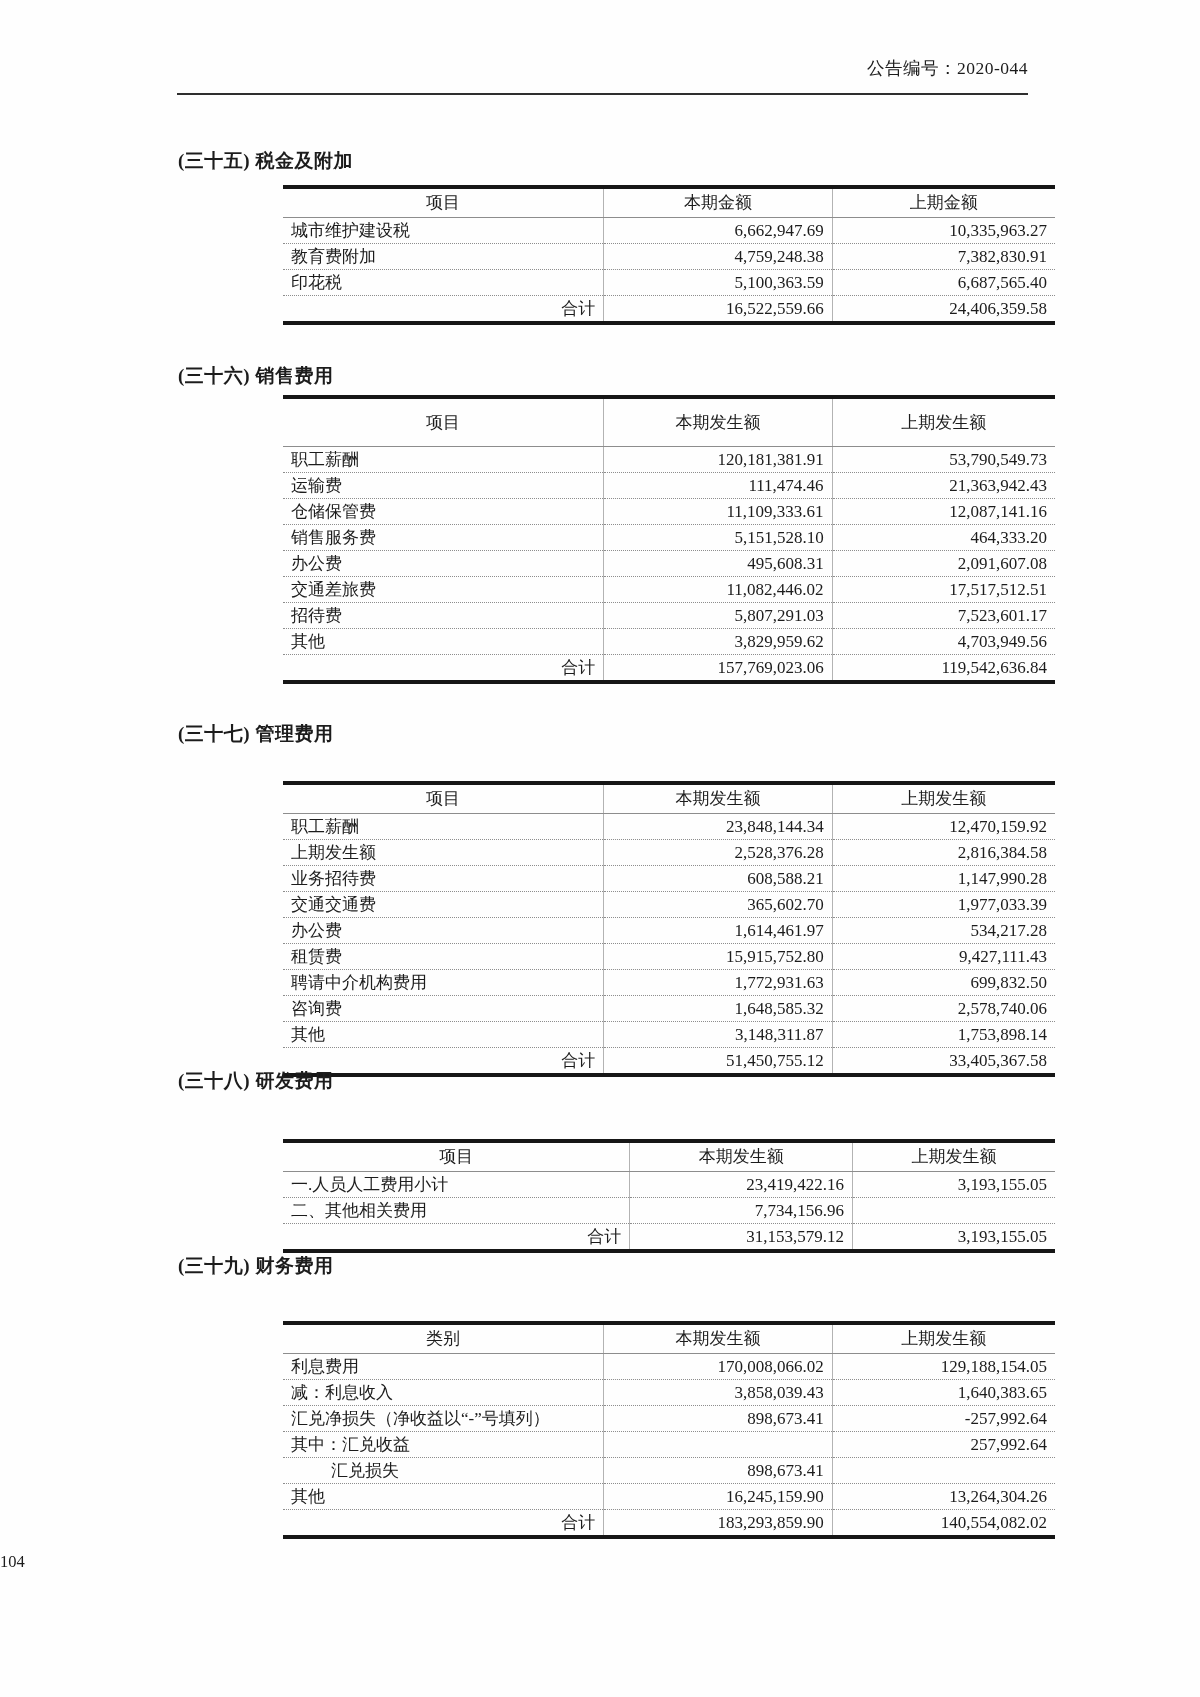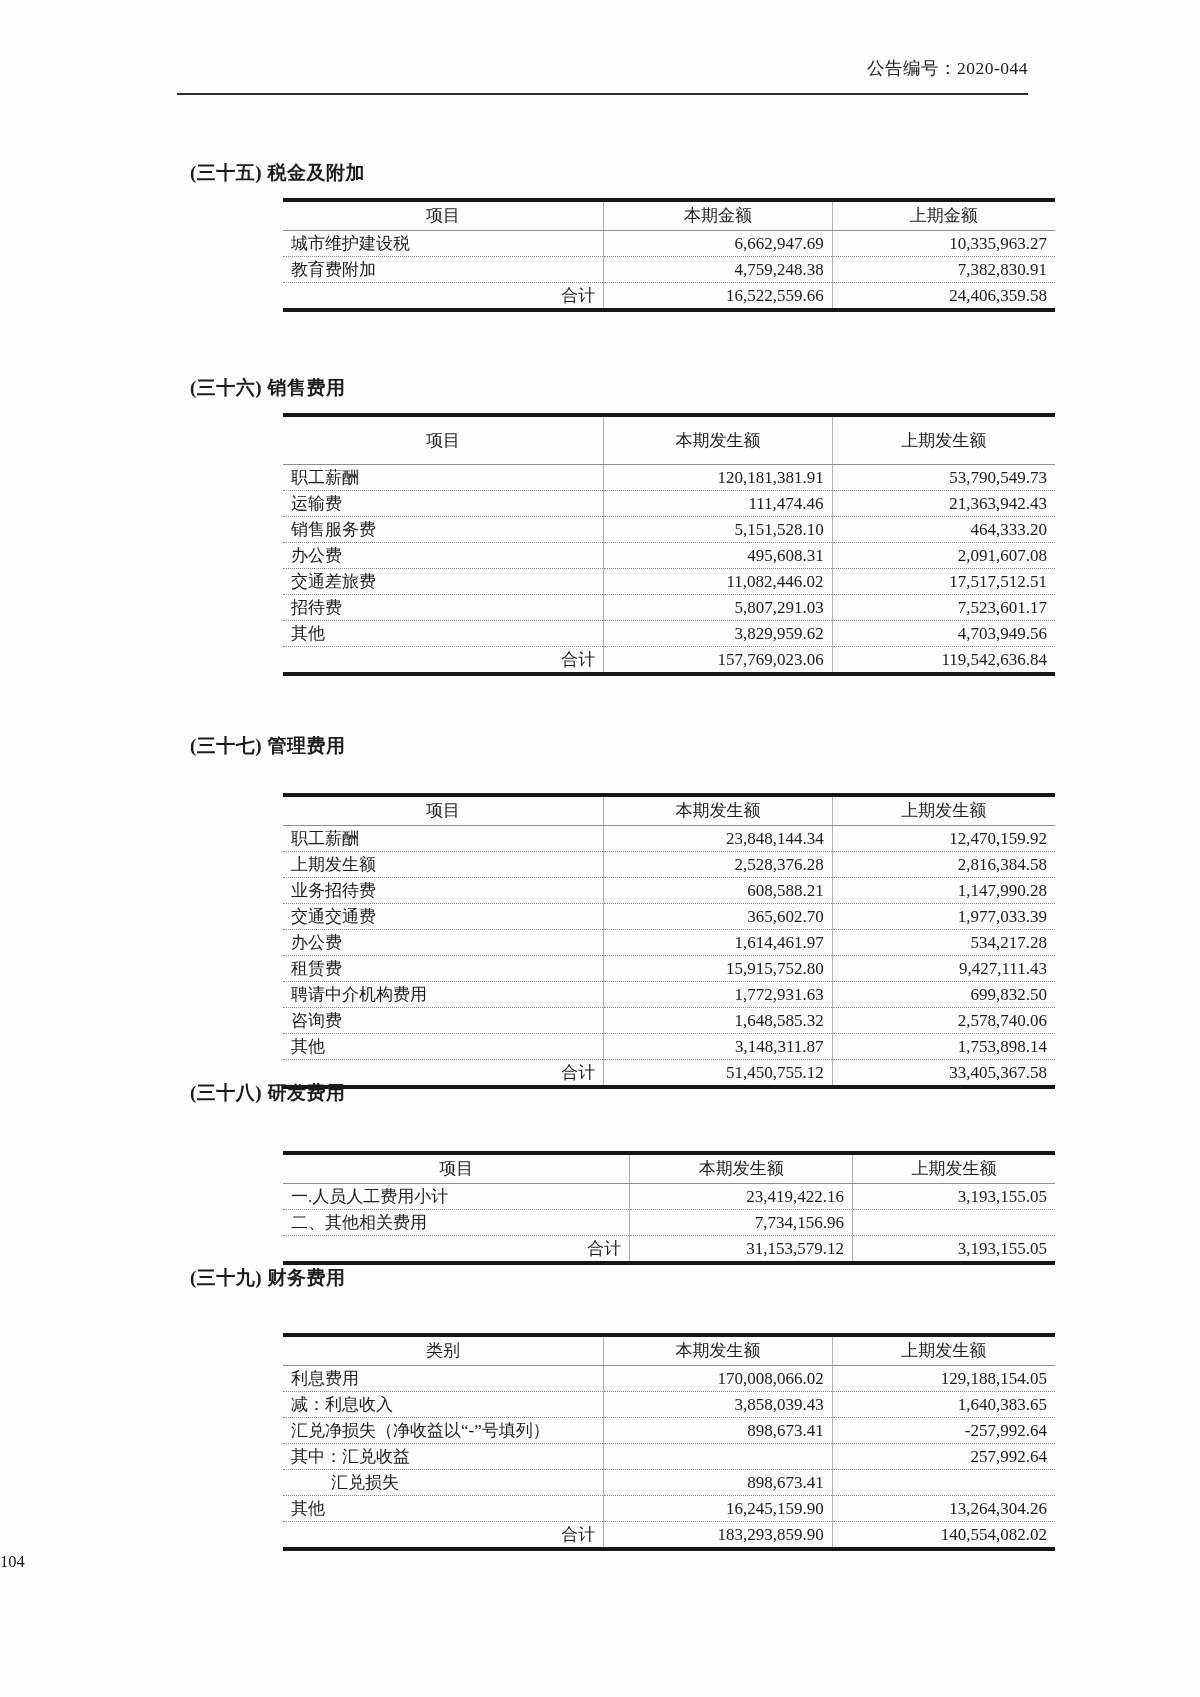--- a/index.html
+++ b/index.html
@@ -19,21 +19,21 @@
     position:absolute;top:93px;left:177px;width:851px;
     border-top:2px solid #2e2e2e;height:0;
   }
   .section{position:absolute;left:178px;width:850px;}
   .sec-35{top:148px}
   .sec-36{top:363px}
   .sec-37{top:721px}
   .sec-38{top:1068px}
   .sec-39{top:1253px}
   .section h2{
-    margin:12px;font-size:19px;font-weight:bold;line-height:26px;
+    margin:0;font-size:19px;font-weight:bold;line-height:26px;
     letter-spacing:.5px;
   }
   table{
     border-collapse:collapse;table-layout:fixed;
     width:772px;margin-left:105px;
     border-top:4px solid #161616;border-bottom:4px solid #161616;
   }
   .sec-35 table{margin-top:11px}
   .sec-36 table{margin-top:6px}
   .sec-37 table{margin-top:34px}
@@ -86,20 +86,25 @@
             <tr>
               <td class="label">城市维护建设税</td>
               <td class="num">6,662,947.69</td>
               <td class="num">10,335,963.27</td>
             </tr>
             <tr>
               <td class="label">教育费附加</td>
               <td class="num">4,759,248.38</td>
               <td class="num">7,382,830.91</td>
             </tr>
+            <tr>
+              <td class="label">印花税</td>
+              <td class="num">5,100,363.59</td>
+              <td class="num">6,687,565.40</td>
+            </tr>
             <tr class="total-row">
               <td class="label">合计</td>
               <td class="num">16,522,559.66</td>
               <td class="num">24,406,359.58</td>
             </tr>
           </tbody>
         </table>
       </section>
       <section class="section sec-36">
         <h2>(三十六) 销售费用</h2>
@@ -114,20 +119,25 @@
           <tbody>
             <tr>
               <td class="label">职工薪酬</td>
               <td class="num">120,181,381.91</td>
               <td class="num">53,790,549.73</td>
             </tr>
             <tr>
               <td class="label">运输费</td>
               <td class="num">111,474.46</td>
               <td class="num">21,363,942.43</td>
+            </tr>
+            <tr>
+              <td class="label">仓储保管费</td>
+              <td class="num">11,109,333.61</td>
+              <td class="num">12,087,141.16</td>
             </tr>
             <tr>
               <td class="label">销售服务费</td>
               <td class="num">5,151,528.10</td>
               <td class="num">464,333.20</td>
             </tr>
             <tr>
               <td class="label">办公费</td>
               <td class="num">495,608.31</td>
               <td class="num">2,091,607.08</td>

